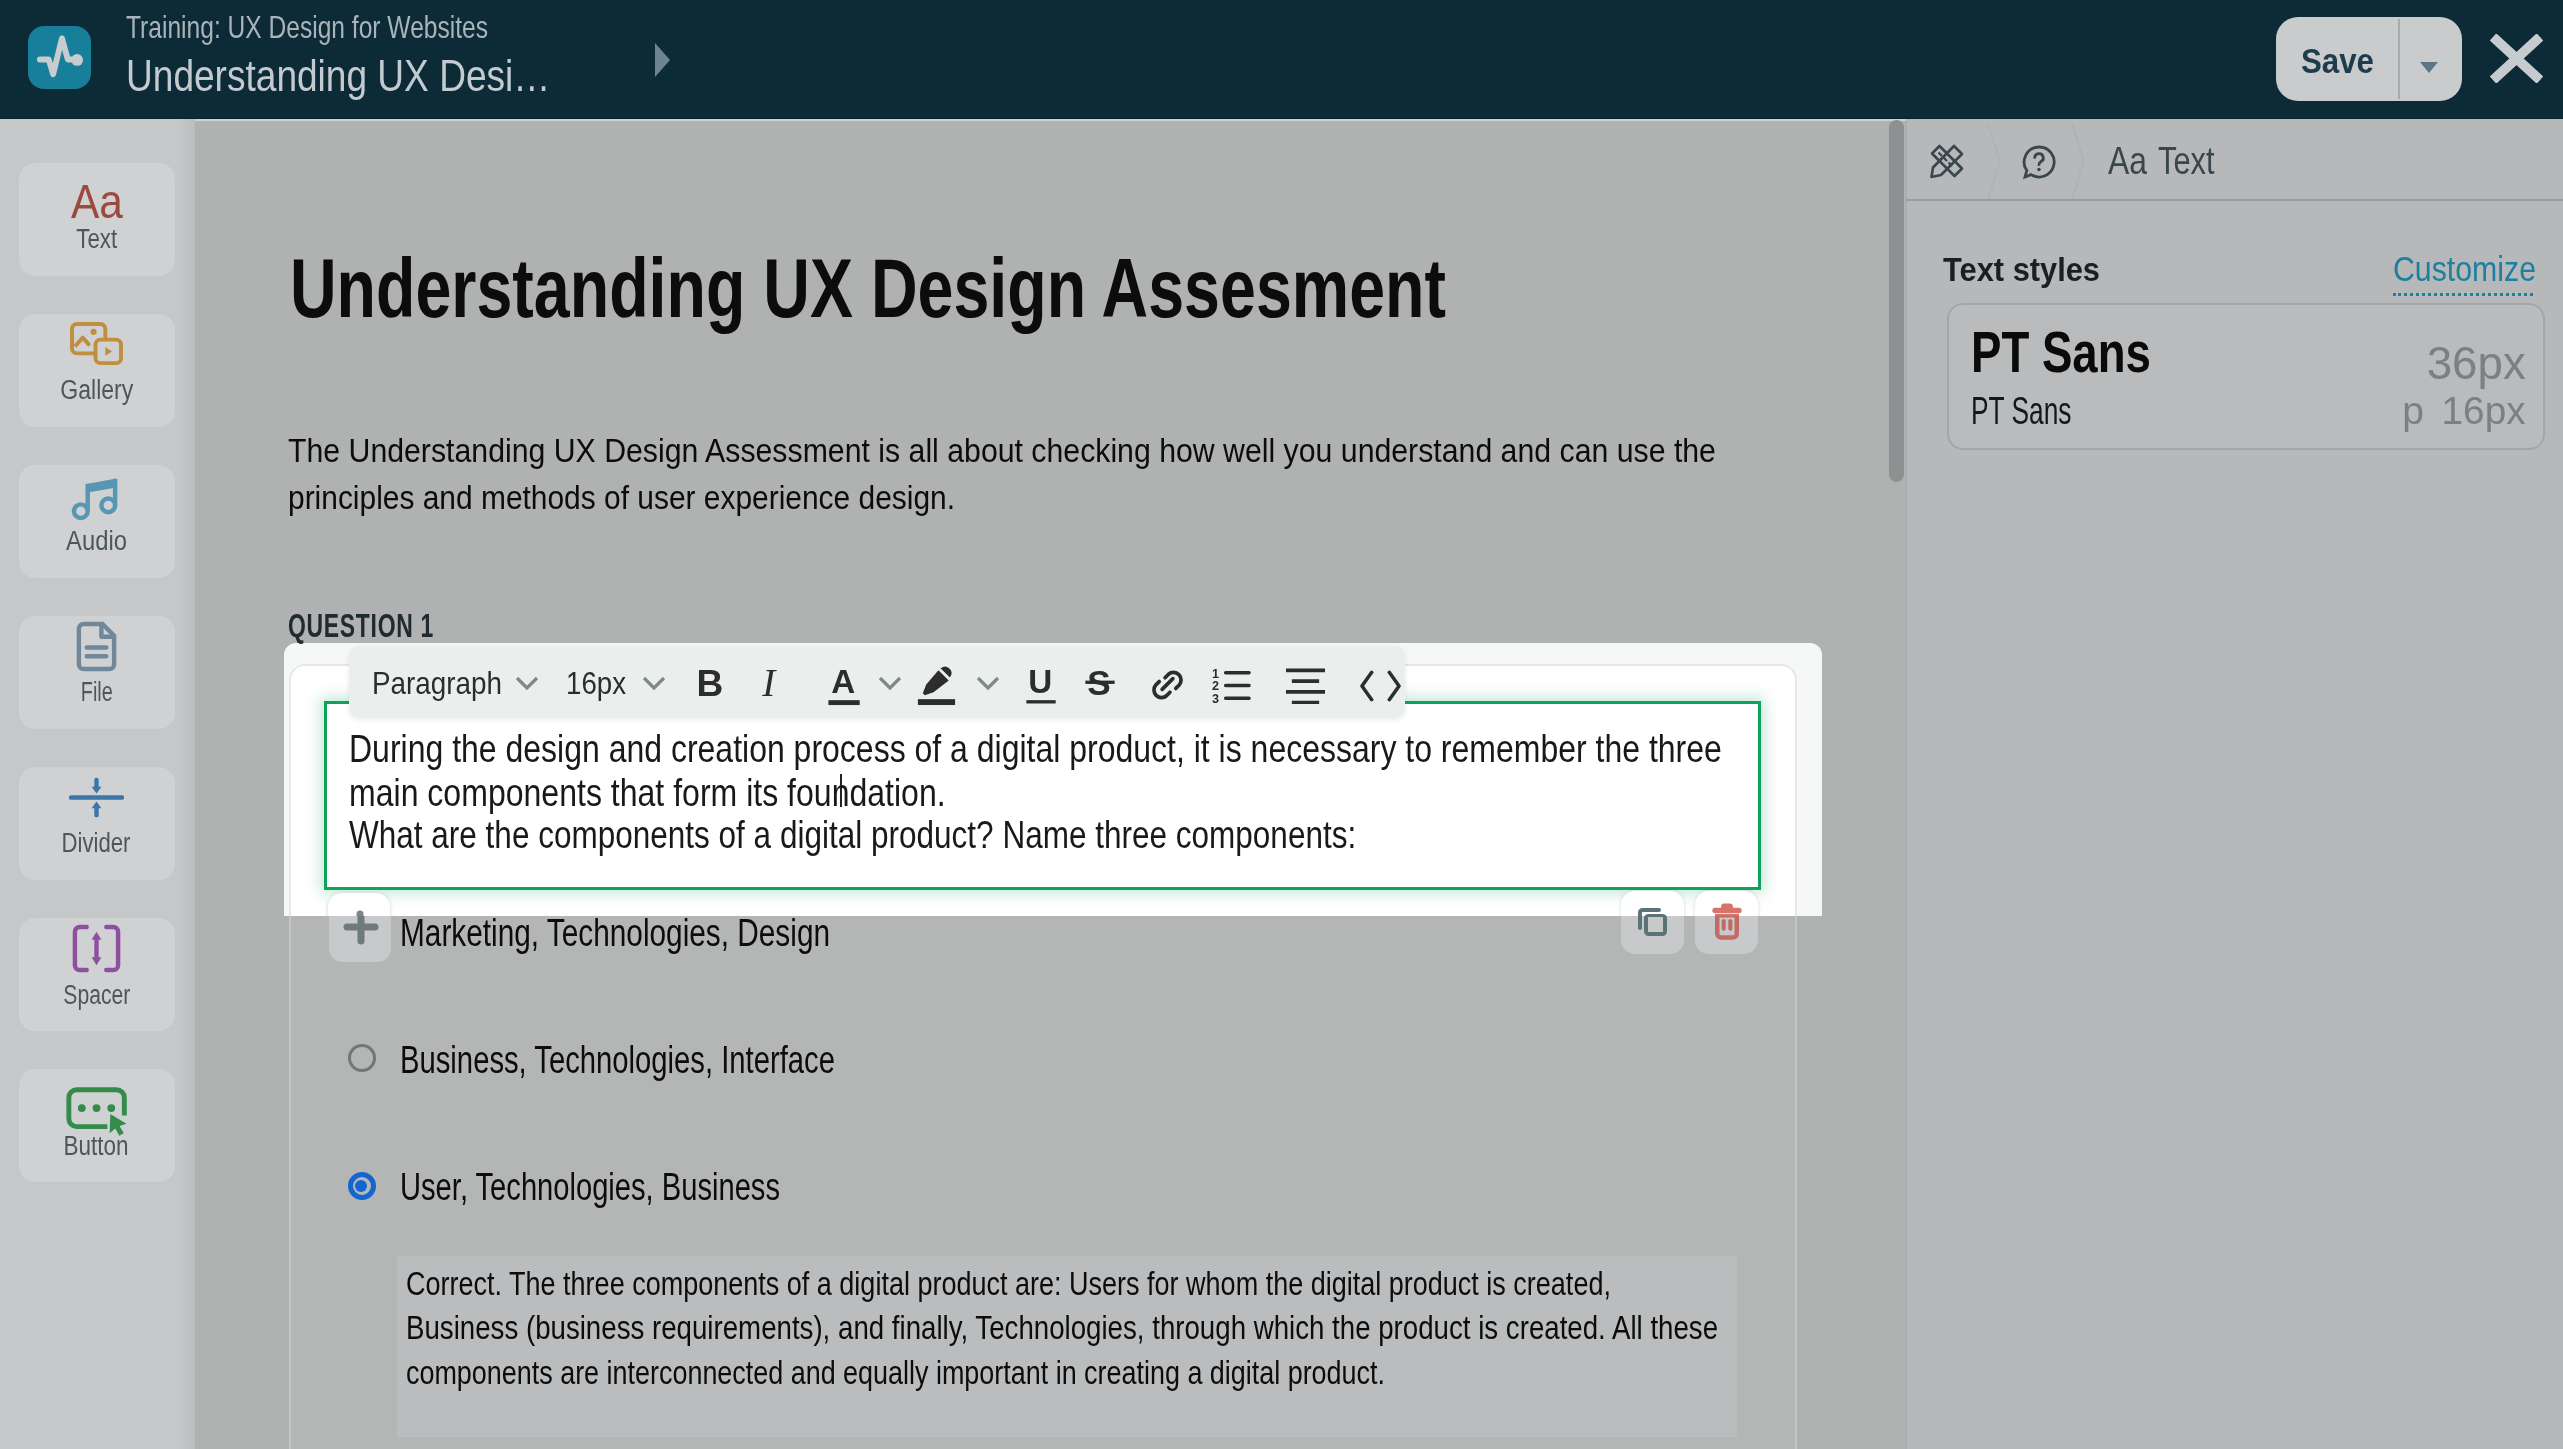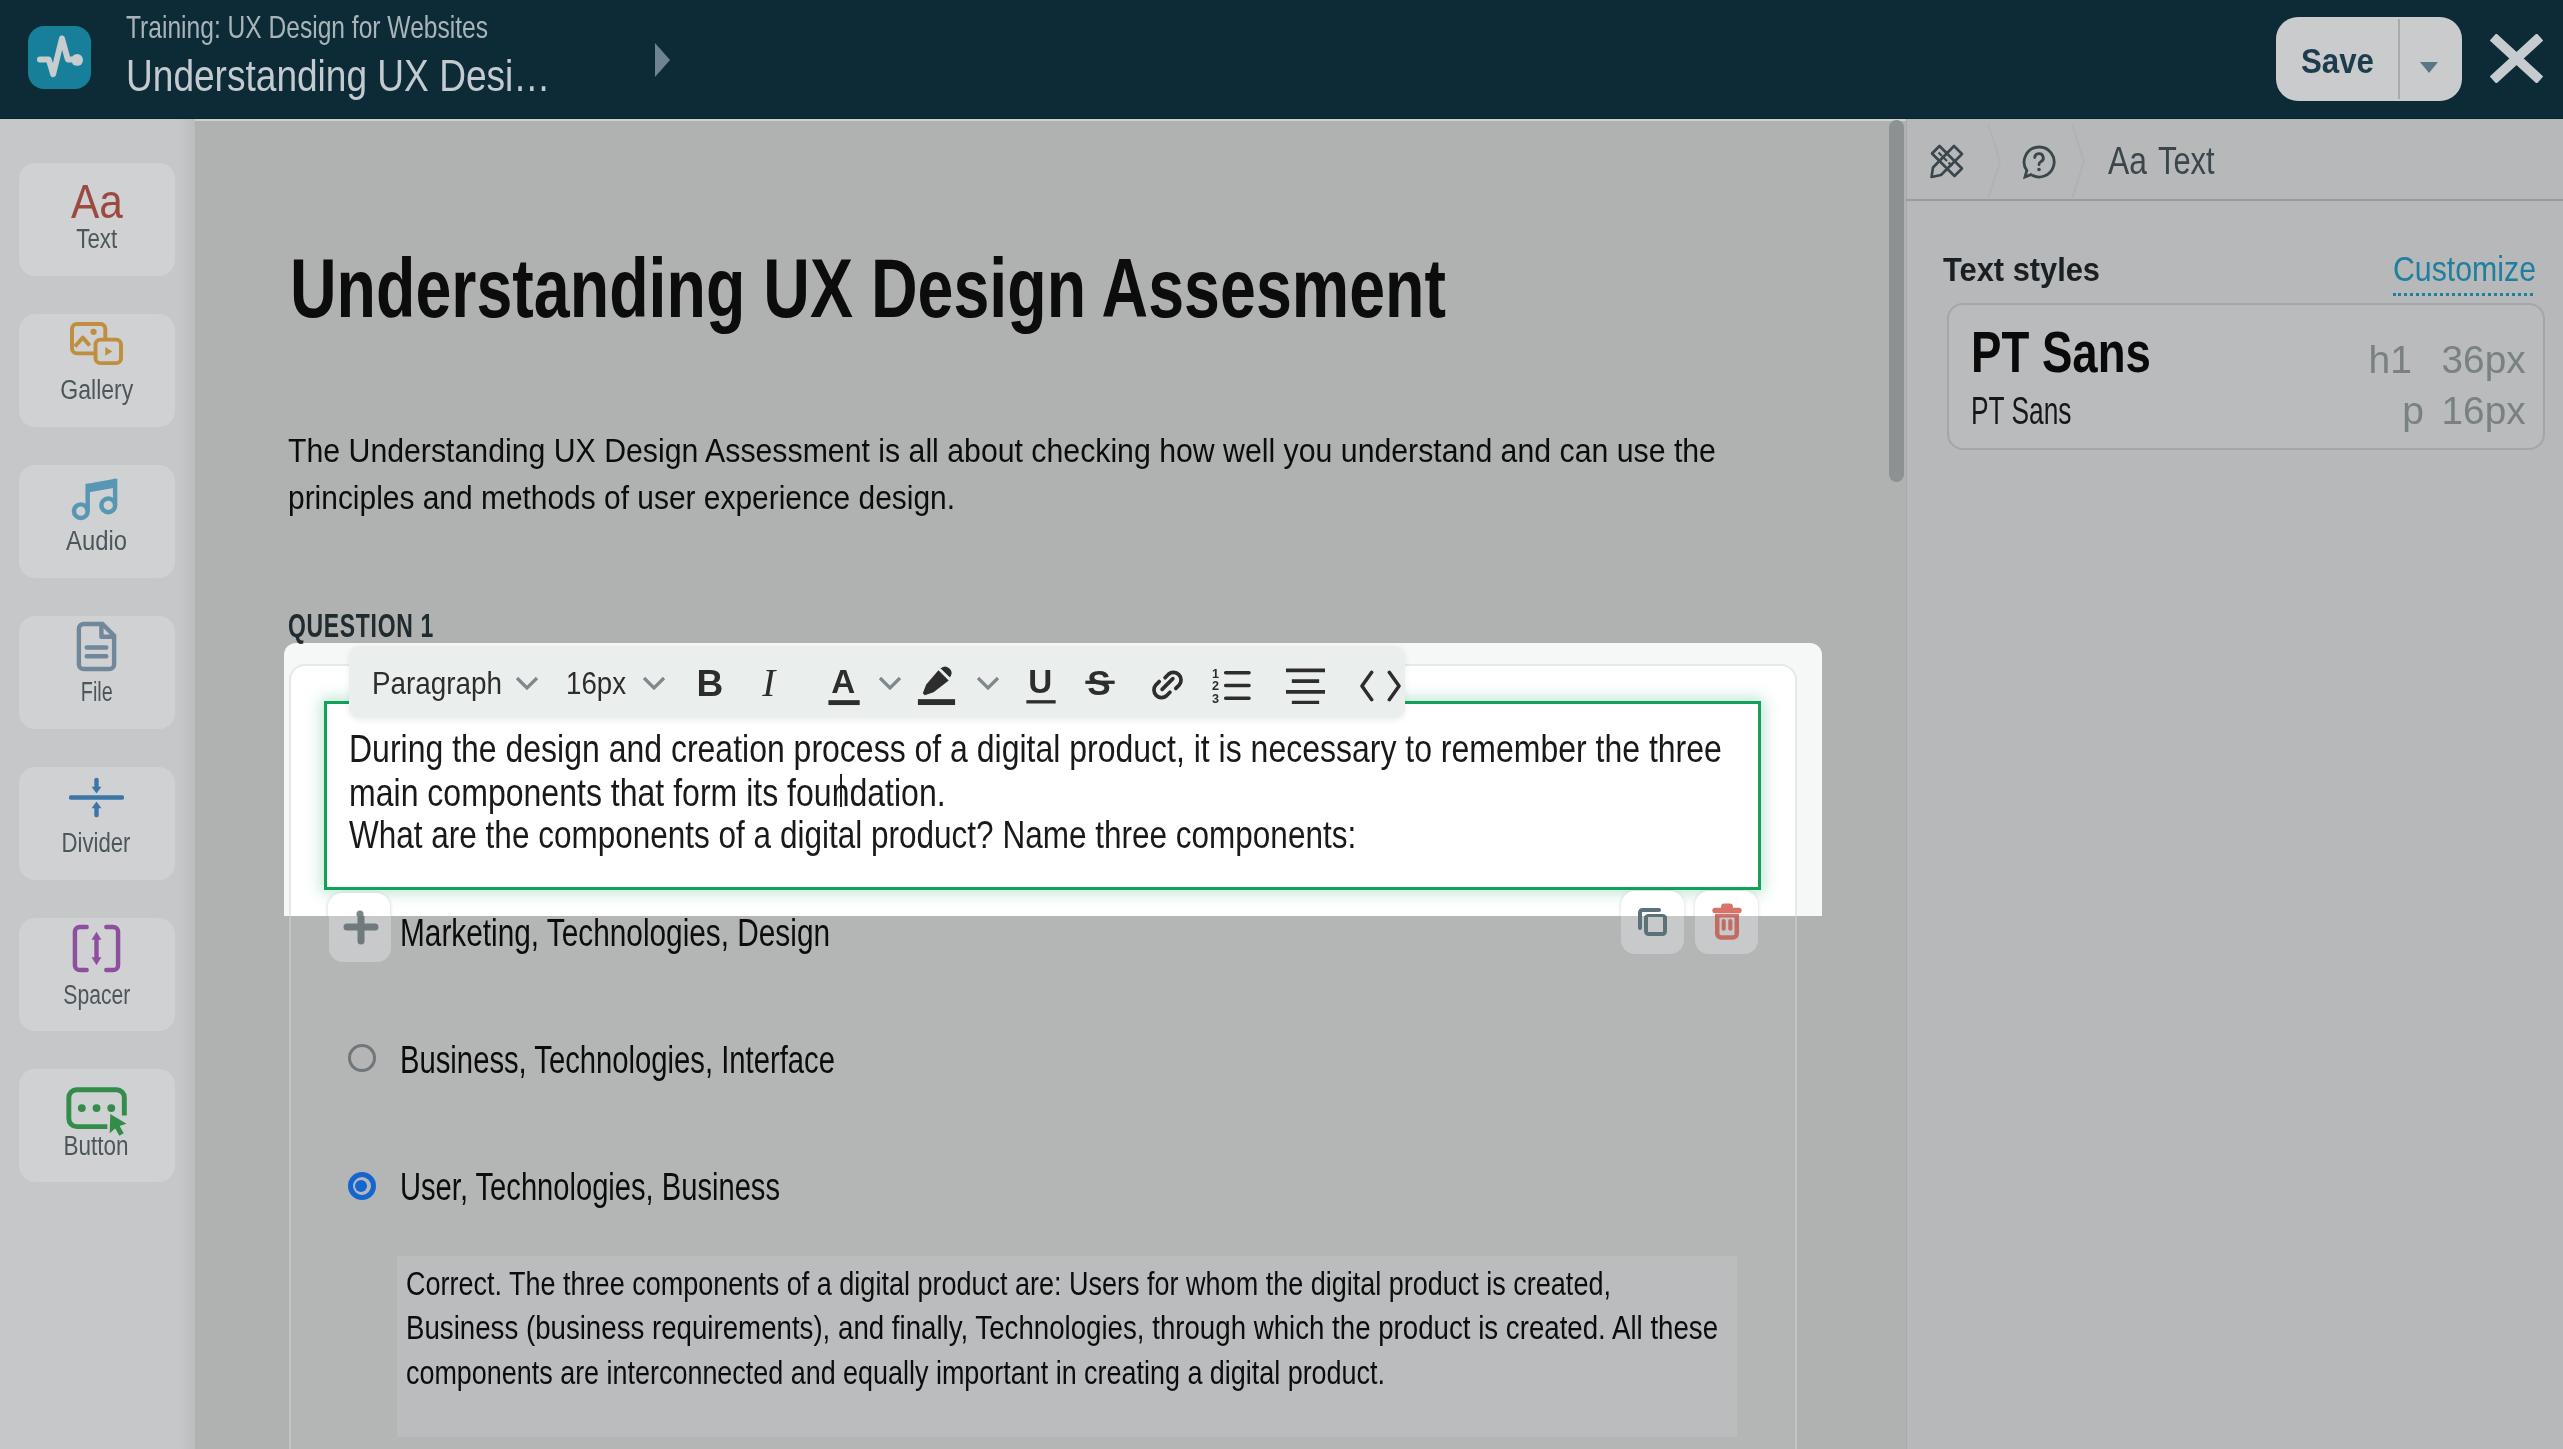--- a/index.html
+++ b/index.html
@@ -211,22 +211,21 @@
 <div class="tmeas" id="o3" style="top:1168px;font-size:38px;font-weight:400;color:#0c0c0c;left:400px;transform:scaleX(0.7666);transform-origin:0 0;white-space:nowrap;">User, Technologies, Business</div>
 <div class="tmeas" id="f1" style="top:1267px;font-size:33px;font-weight:400;color:#0c0c0c;left:406px;transform:scaleX(0.8184);transform-origin:0 0;white-space:nowrap;">Correct. The three components of a digital product are: Users for whom the digital product is created,</div>
 <div class="tmeas" id="f2" style="top:1311px;font-size:33px;font-weight:400;color:#0c0c0c;left:406px;transform:scaleX(0.8382);transform-origin:0 0;white-space:nowrap;">Business (business requirements), and finally, Technologies, through which the product is created. All these</div>
 <div class="tmeas" id="f3" style="top:1356px;font-size:33px;font-weight:400;color:#0c0c0c;left:406px;transform:scaleX(0.816);transform-origin:0 0;white-space:nowrap;">components are interconnected and equally important in creating a digital product.</div>
 <div class="tmeas" id="aa" style="top:141px;font-size:39px;font-weight:400;color:#3a464b;left:2108px;transform:scaleX(0.8174);transform-origin:0 0;white-space:nowrap;">Aa</div>
 <div class="tmeas" id="tx" style="top:141px;font-size:39px;font-weight:400;color:#3a464b;left:2158px;transform:scaleX(0.7906);transform-origin:0 0;white-space:nowrap;">Text</div>
 <div class="tmeas" id="ts" style="top:252px;font-size:34px;font-weight:700;color:#191f23;left:1943px;transform:scaleX(0.9062);transform-origin:0 0;white-space:nowrap;">Text styles</div>
 <div class="tmeas" id="cu" style="top:251px;font-size:35px;font-weight:400;color:#1f7f9f;left:2393px;transform:scaleX(0.8649);transform-origin:0 0;white-space:nowrap;">Customize</div>
 <div class="tmeas" id="pt1" style="top:324px;font-size:57px;font-weight:700;color:#0a0a0a;left:1971px;transform:scaleX(0.7996);transform-origin:0 0;white-space:nowrap;">PT Sans</div>
 <div class="tmeas" id="pt2" style="top:391px;font-size:39px;font-weight:400;color:#15181a;left:1971px;transform:scaleX(0.6746);transform-origin:0 0;white-space:nowrap;">PT Sans</div>
-<div class="txt" id="h1a" style="top:340px;font-size:39px;font-weight:400;color:#798183;left:1523px;width:889px;text-align:right;">h1</div>
-<div class="tmeas" id="h1b" style="top:340px;font-size:39px;font-weight:400;color:#798183;left:1637px;width:889px;text-align:right;"><span style="display:inline-block;transform:scaleX(0.9932);transform-origin:100% 50%;white-space:nowrap;">36px</span></div>
+<div class="tmeas" id="h1b" style="top:340px;font-size:46px;font-weight:400;color:#798183;left:1637px;width:889px;text-align:right;"><span style="display:inline-block;transform:scaleX(0.9932);transform-origin:100% 50%;white-space:nowrap;">36px</span></div>
 <div class="txt" id="pla" style="top:391px;font-size:39px;font-weight:400;color:#798183;left:1535px;width:889px;text-align:right;">p</div>
 <div class="tmeas" id="plb" style="top:391px;font-size:39px;font-weight:400;color:#798183;left:1637px;width:889px;text-align:right;"><span style="display:inline-block;transform:scaleX(0.9932);transform-origin:100% 50%;white-space:nowrap;">16px</span></div>
 <div class="tmeas" id="l1" style="top:226px;font-size:27px;font-weight:400;color:#4d575b;left:-348px;width:889px;text-align:center;"><span style="display:inline-block;transform:scaleX(0.8278);transform-origin:50% 50%;white-space:nowrap;">Text</span></div>
 <div class="tmeas" id="l2" style="top:377px;font-size:27px;font-weight:400;color:#4d575b;left:-348px;width:889px;text-align:center;"><span style="display:inline-block;transform:scaleX(0.8535);transform-origin:50% 50%;white-space:nowrap;">Gallery</span></div>
 <div class="tmeas" id="l3" style="top:528px;font-size:27px;font-weight:400;color:#4d575b;left:-348px;width:889px;text-align:center;"><span style="display:inline-block;transform:scaleX(0.8833);transform-origin:50% 50%;white-space:nowrap;">Audio</span></div>
 <div class="tmeas" id="l4" style="top:679px;font-size:27px;font-weight:400;color:#4d575b;left:-348px;width:889px;text-align:center;"><span style="display:inline-block;transform:scaleX(0.7354);transform-origin:50% 50%;white-space:nowrap;">File</span></div>
 <div class="tmeas" id="l5" style="top:830px;font-size:27px;font-weight:400;color:#4d575b;left:-348px;width:889px;text-align:center;"><span style="display:inline-block;transform:scaleX(0.8211);transform-origin:50% 50%;white-space:nowrap;">Divider</span></div>
 <div class="tmeas" id="l6" style="top:982px;font-size:27px;font-weight:400;color:#4d575b;left:-348px;width:889px;text-align:center;"><span style="display:inline-block;transform:scaleX(0.7831);transform-origin:50% 50%;white-space:nowrap;">Spacer</span></div>
 <div class="tmeas" id="l7" style="top:1133px;font-size:27px;font-weight:400;color:#4d575b;left:-348px;width:889px;text-align:center;"><span style="display:inline-block;transform:scaleX(0.8327);transform-origin:50% 50%;white-space:nowrap;">Button</span></div>
 <div class="tmeas" id="laa" style="top:177px;font-size:49px;font-weight:500;color:#9c4a40;left:-348px;width:889px;text-align:center;"><span style="display:inline-block;transform:scaleX(0.8664);transform-origin:50% 50%;white-space:nowrap;">Aa</span></div>

